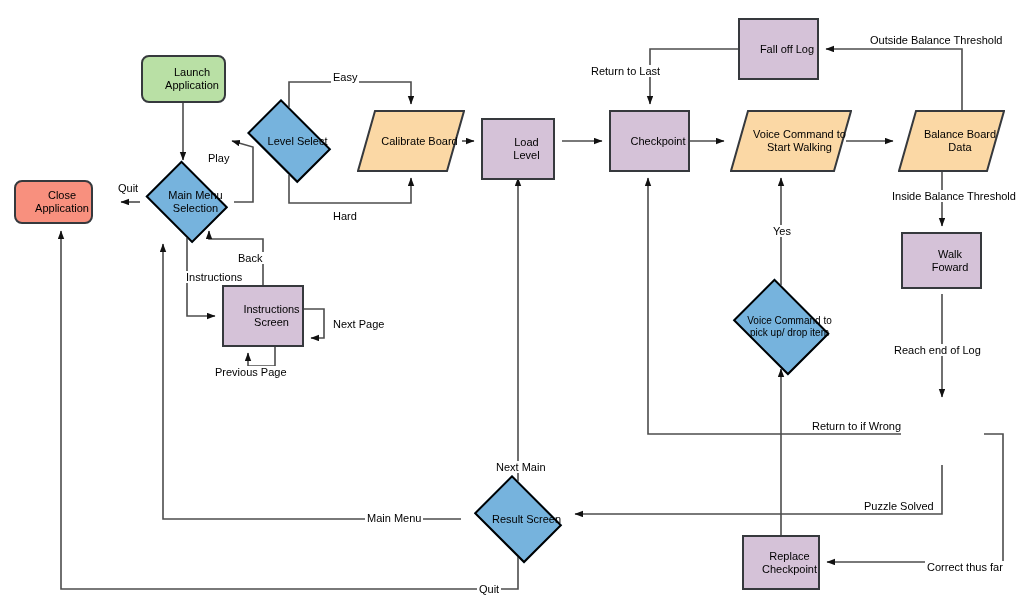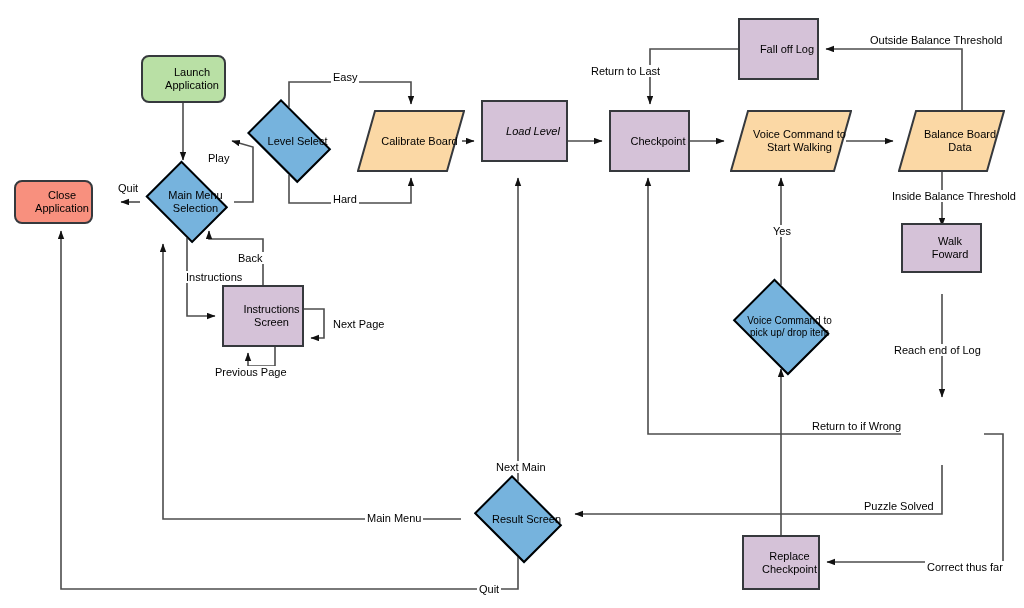--- a/index.html
+++ b/index.html
@@ -176,21 +176,21 @@
     <span class="lbl">Level Select</span>
   </div>
 
   <div class="node n-data" style="left:357px; top:110px; width:108px; height:62px;">
     <svg class="para" viewBox="0 0 108 62" preserveAspectRatio="none">
       <polygon points="18,1 107,1 90,61 1,61" fill="#fbd8a5" stroke="#36393d" stroke-width="2" vector-effect="non-scaling-stroke"></polygon>
     </svg>
     <span class="lbl">Calibrate Board</span>
   </div>
 
-  <div class="node n-proc" style="left:481px; top:100px; width:87px; height:62px; background:#d5c2d8;font-style:italic;">
+  <div class="node n-proc" style="left:481px; top:118px; width:74px; height:62px; background:#d5c2d8;">
     <span class="lbl">Load Level</span>
   </div>
 
   <div class="node n-proc" style="left:609px; top:110px; width:81px; height:62px; background:#d5c2d8;">
     <span class="lbl">Checkpoint</span>
   </div>
 
   <div class="node n-data" style="left:730px; top:110px; width:122px; height:62px;">
     <svg class="para" viewBox="0 0 122 62" preserveAspectRatio="none">
       <polygon points="18,1 121,1 104,61 1,61" fill="#fbd8a5" stroke="#36393d" stroke-width="2" vector-effect="non-scaling-stroke"></polygon>
@@ -204,21 +204,21 @@
       <polygon points="18,1 106,1 89,61 1,61" fill="#fbd8a5" stroke="#36393d" stroke-width="2" vector-effect="non-scaling-stroke"></polygon>
     </svg>
     <span class="lbl">Balance Board
 Data</span>
   </div>
 
   <div class="node n-proc" style="left:738px; top:18px; width:81px; height:62px; background:#d5c2d8;">
     <span class="lbl">Fall off Log</span>
   </div>
 
-  <div class="node n-proc" style="left:901px; top:223px; width:81px; height:50px; background:#d5c2d8;">
+  <div class="node n-proc" style="left:901px; top:232px; width:81px; height:57px; background:#d5c2d8;">
     <span class="lbl">Walk Foward</span>
   </div>
 
 
   <div class="node n-dec" style="left:726px; top:285px; width:110px; height:84px;">
     <span class="dia" style="background:#76b3dd;"></span>
     <span class="lbl" style="font-size:10px; line-height:12px;">Voice Command to
 pick up/ drop item</span>
   </div>
 
@@ -233,21 +233,21 @@
   </div>
 
   <div class="node n-proc" style="left:222px; top:285px; width:82px; height:62px; background:#d5c2d8;">
     <span class="lbl">Instructions
 Screen</span>
   </div>
 
   <div class="edge-label" style="left:116px; top:182px;">Quit</div>
   <div class="edge-label" style="left:206px; top:152px;">Play</div>
   <div class="edge-label" style="left:331px; top:71px;">Easy</div>
-  <div class="edge-label" style="left:331px; top:193px;">Hard</div>
+  <div class="edge-label" style="left:331px; top:210px;">Hard</div>
   <div class="edge-label" style="left:236px; top:252px;">Back</div>
   <div class="edge-label" style="left:184px; top:271px;">Instructions</div>
   <div class="edge-label" style="left:331px; top:318px;">Next Page</div>
   <div class="edge-label" style="left:213px; top:366px;">Previous Page</div>
   <div class="edge-label" style="left:589px; top:65px;">Return to Last</div>
   <div class="edge-label" style="left:868px; top:34px;">Outside Balance Threshold</div>
   <div class="edge-label" style="left:890px; top:190px;">Inside Balance Threshold</div>
   <div class="edge-label" style="left:892px; top:344px;">Reach end of Log</div>
   <div class="edge-label" style="left:771px; top:225px;">Yes</div>
   <div class="edge-label" style="left:810px; top:420px;">Return to if Wrong</div>

